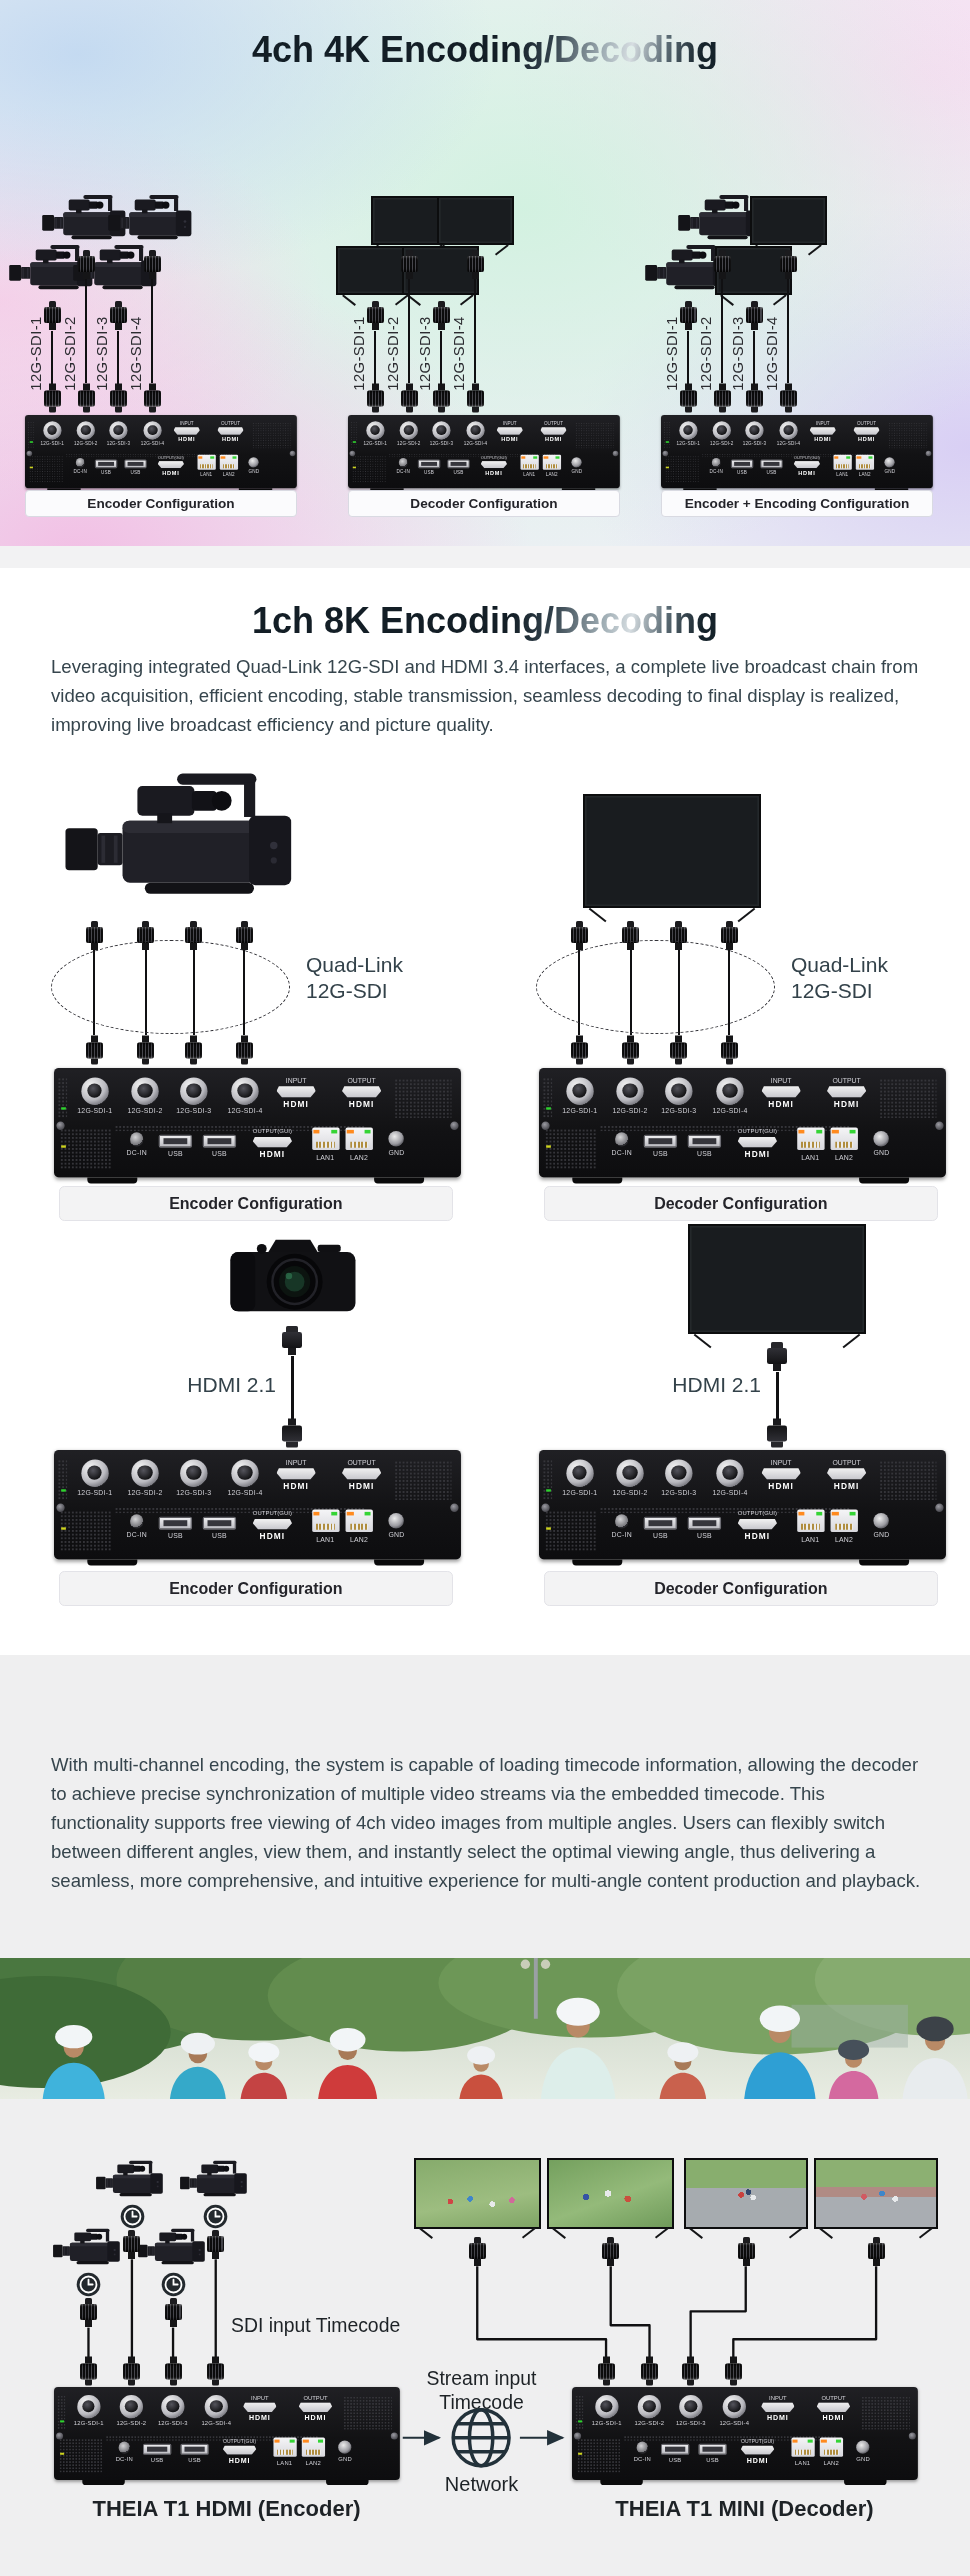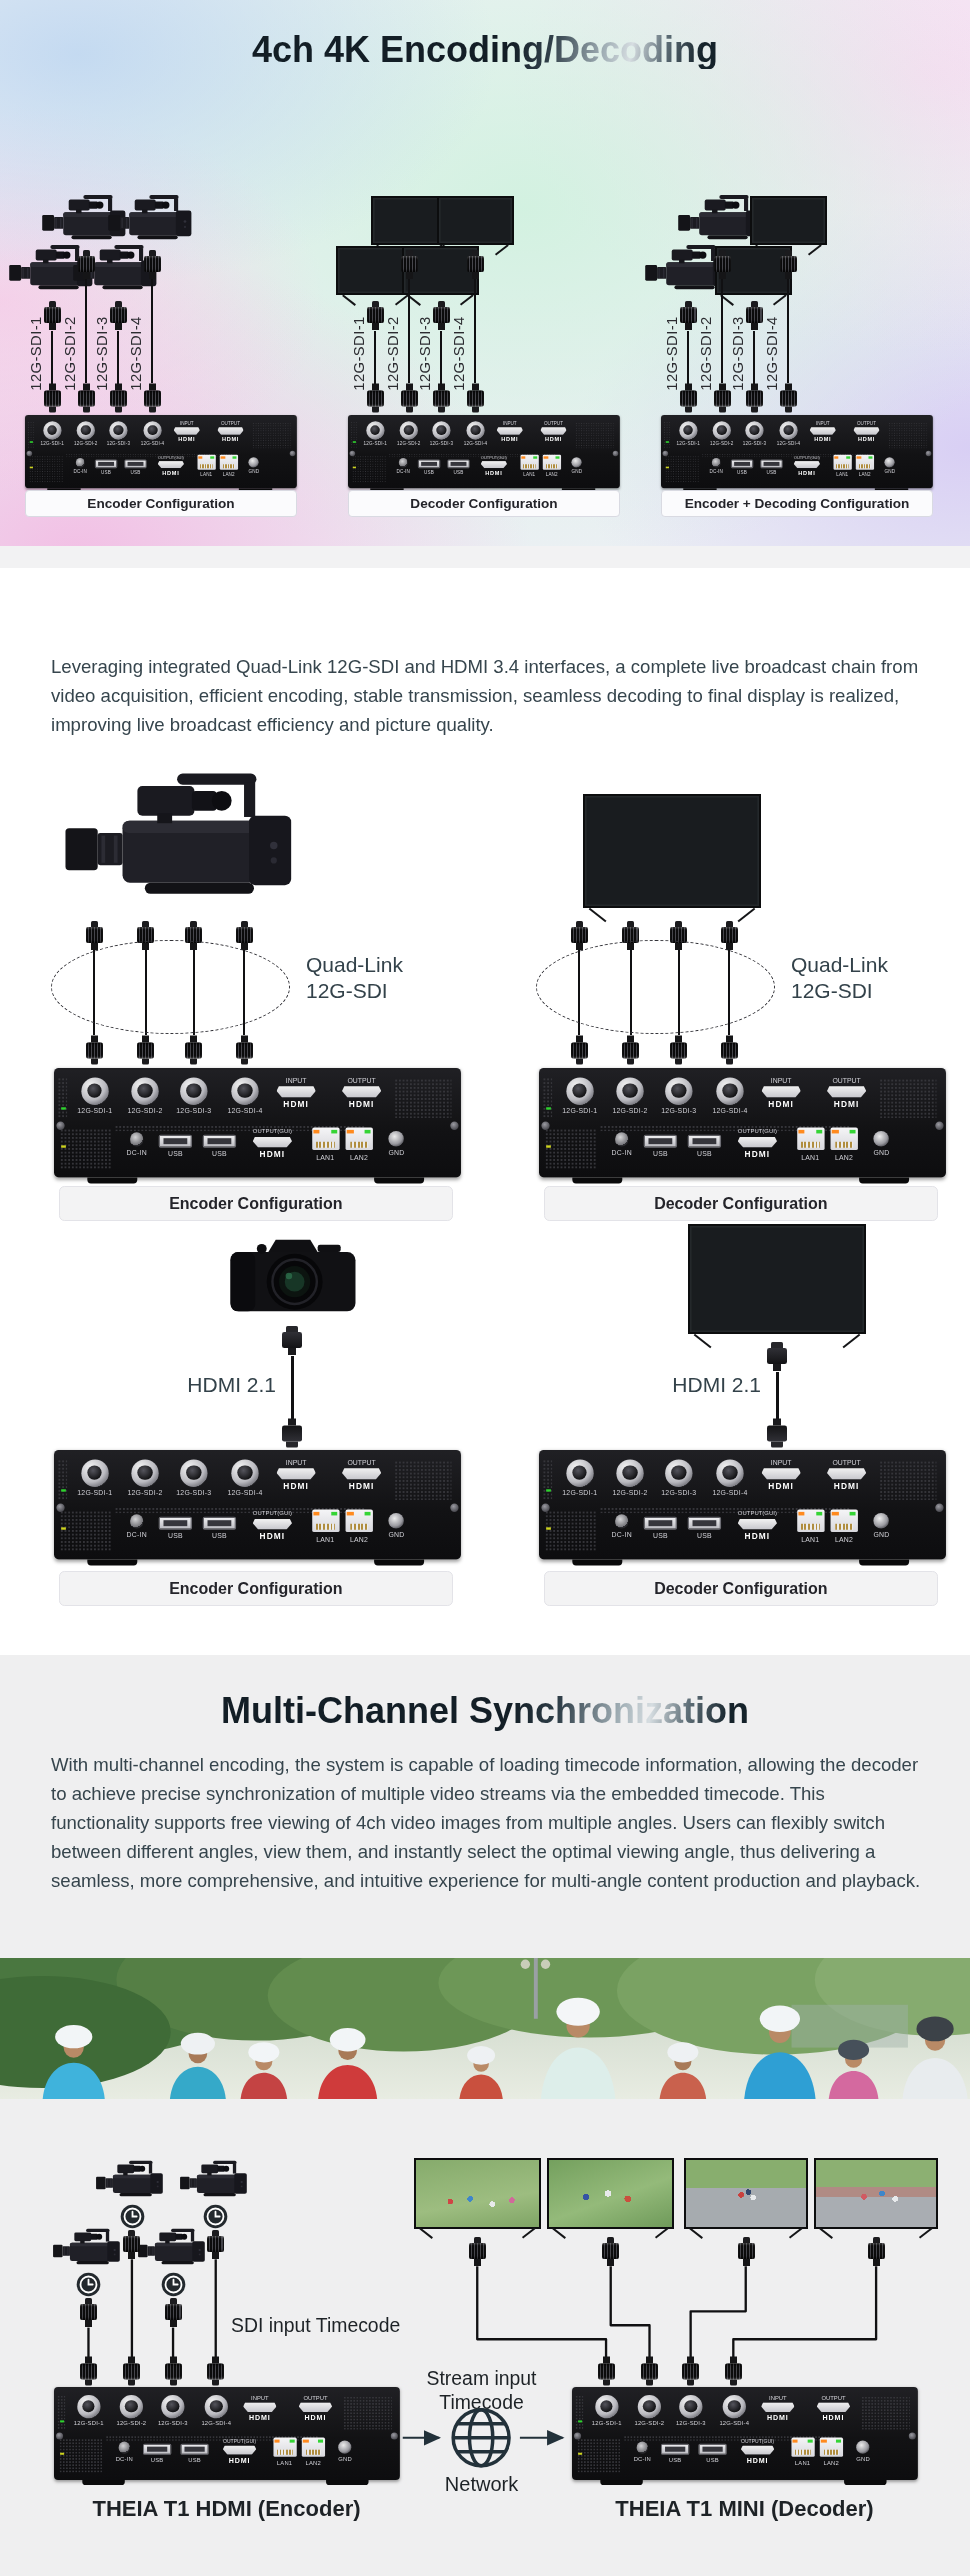--- a/index.html
+++ b/index.html
@@ -548,27 +548,28 @@
                 </div>
                 <span class="port-label">LAN2</span>
               </div>
     </div>
     <div class="b-port" style="left:273px;width:29.5px;">
               <div class="gnd-ring"></div>
               <span class="port-label">GND</span>
             </div>
   </div>
 </div>
-      <div class="cfg s1" style="left:0;top:300px;width:270px;height:25px;">Encoder + Decoding Configuration</div>
+      <div class="cfg s1" style="left:0;top:300px;width:270px;height:25px;">Encoder + Encoding Configuration</div>
     </div>
   </section>
 
   <div id="divider"></div>
 
   <section id="sec-8k">
+    <div class="title-row" style="top:33px;"><h2 class="shine" style="margin:0;">1ch 8K Encoding/Decoding</h2></div>
     <p class="para" style="top:84px;margin:0;">Leveraging integrated Quad-Link 12G-SDI and HDMI 3.4 interfaces, a complete live broadcast chain from video acquisition, efficient encoding, stable transmission, seamless decoding to final display is realized, improving live broadcast efficiency and picture quality.</p>
 
     <div class="quad" style="left:51px;top:186px;height:466px;">
       <svg class="cam" style="left:11.6px;top:17px;" width="248" height="149" viewBox="0 0 320 192">
           <use href="#camcorder"></use>
         </svg>
       <div class="bnc up" style="left:35px;top:167px;">
           <div class="tip"></div>
           <div class="knurl"></div>
           <div class="neck"></div>
@@ -997,21 +998,20 @@
               <div class="gnd-ring"></div>
               <span class="port-label">GND</span>
             </div>
   </div>
 </div>
       <div class="cfg s2" style="left:7.8px;top:347px;width:392px;height:33px;">Decoder Configuration</div>
     </div>
   </section>
 
   <section id="sec-sync">
-    <div class="title-row" style="top:36px;"><h2 class="shine" style="margin:0;">Multi-Channel Synchronization</h2></div>
     <p class="para" style="top:95px;margin:0;">With multi-channel encoding, the system is capable of loading timecode information, allowing the decoder to achieve precise synchronization of multiple video streams via the embedded timecode. This functionality supports free viewing of 4ch video images from multiple angles. Users can flexibly switch between different angles, view them, and instantly select the optimal viewing angle, thus delivering a seamless, more comprehensive, and intuitive experience for multi-angle content production and playback.</p>
 
     <div id="photo" style="top:303px;">
       <svg width="970" height="141" viewBox="0 0 1250 181" preserveAspectRatio="none">
         <defs>
             <linearGradient id="sky" x1="0" y1="0" x2="0" y2="1">
               <stop offset="0" stop-color="#c6d2c3"></stop>
               <stop offset="1" stop-color="#e8ece2"></stop>
             </linearGradient>
           </defs>

